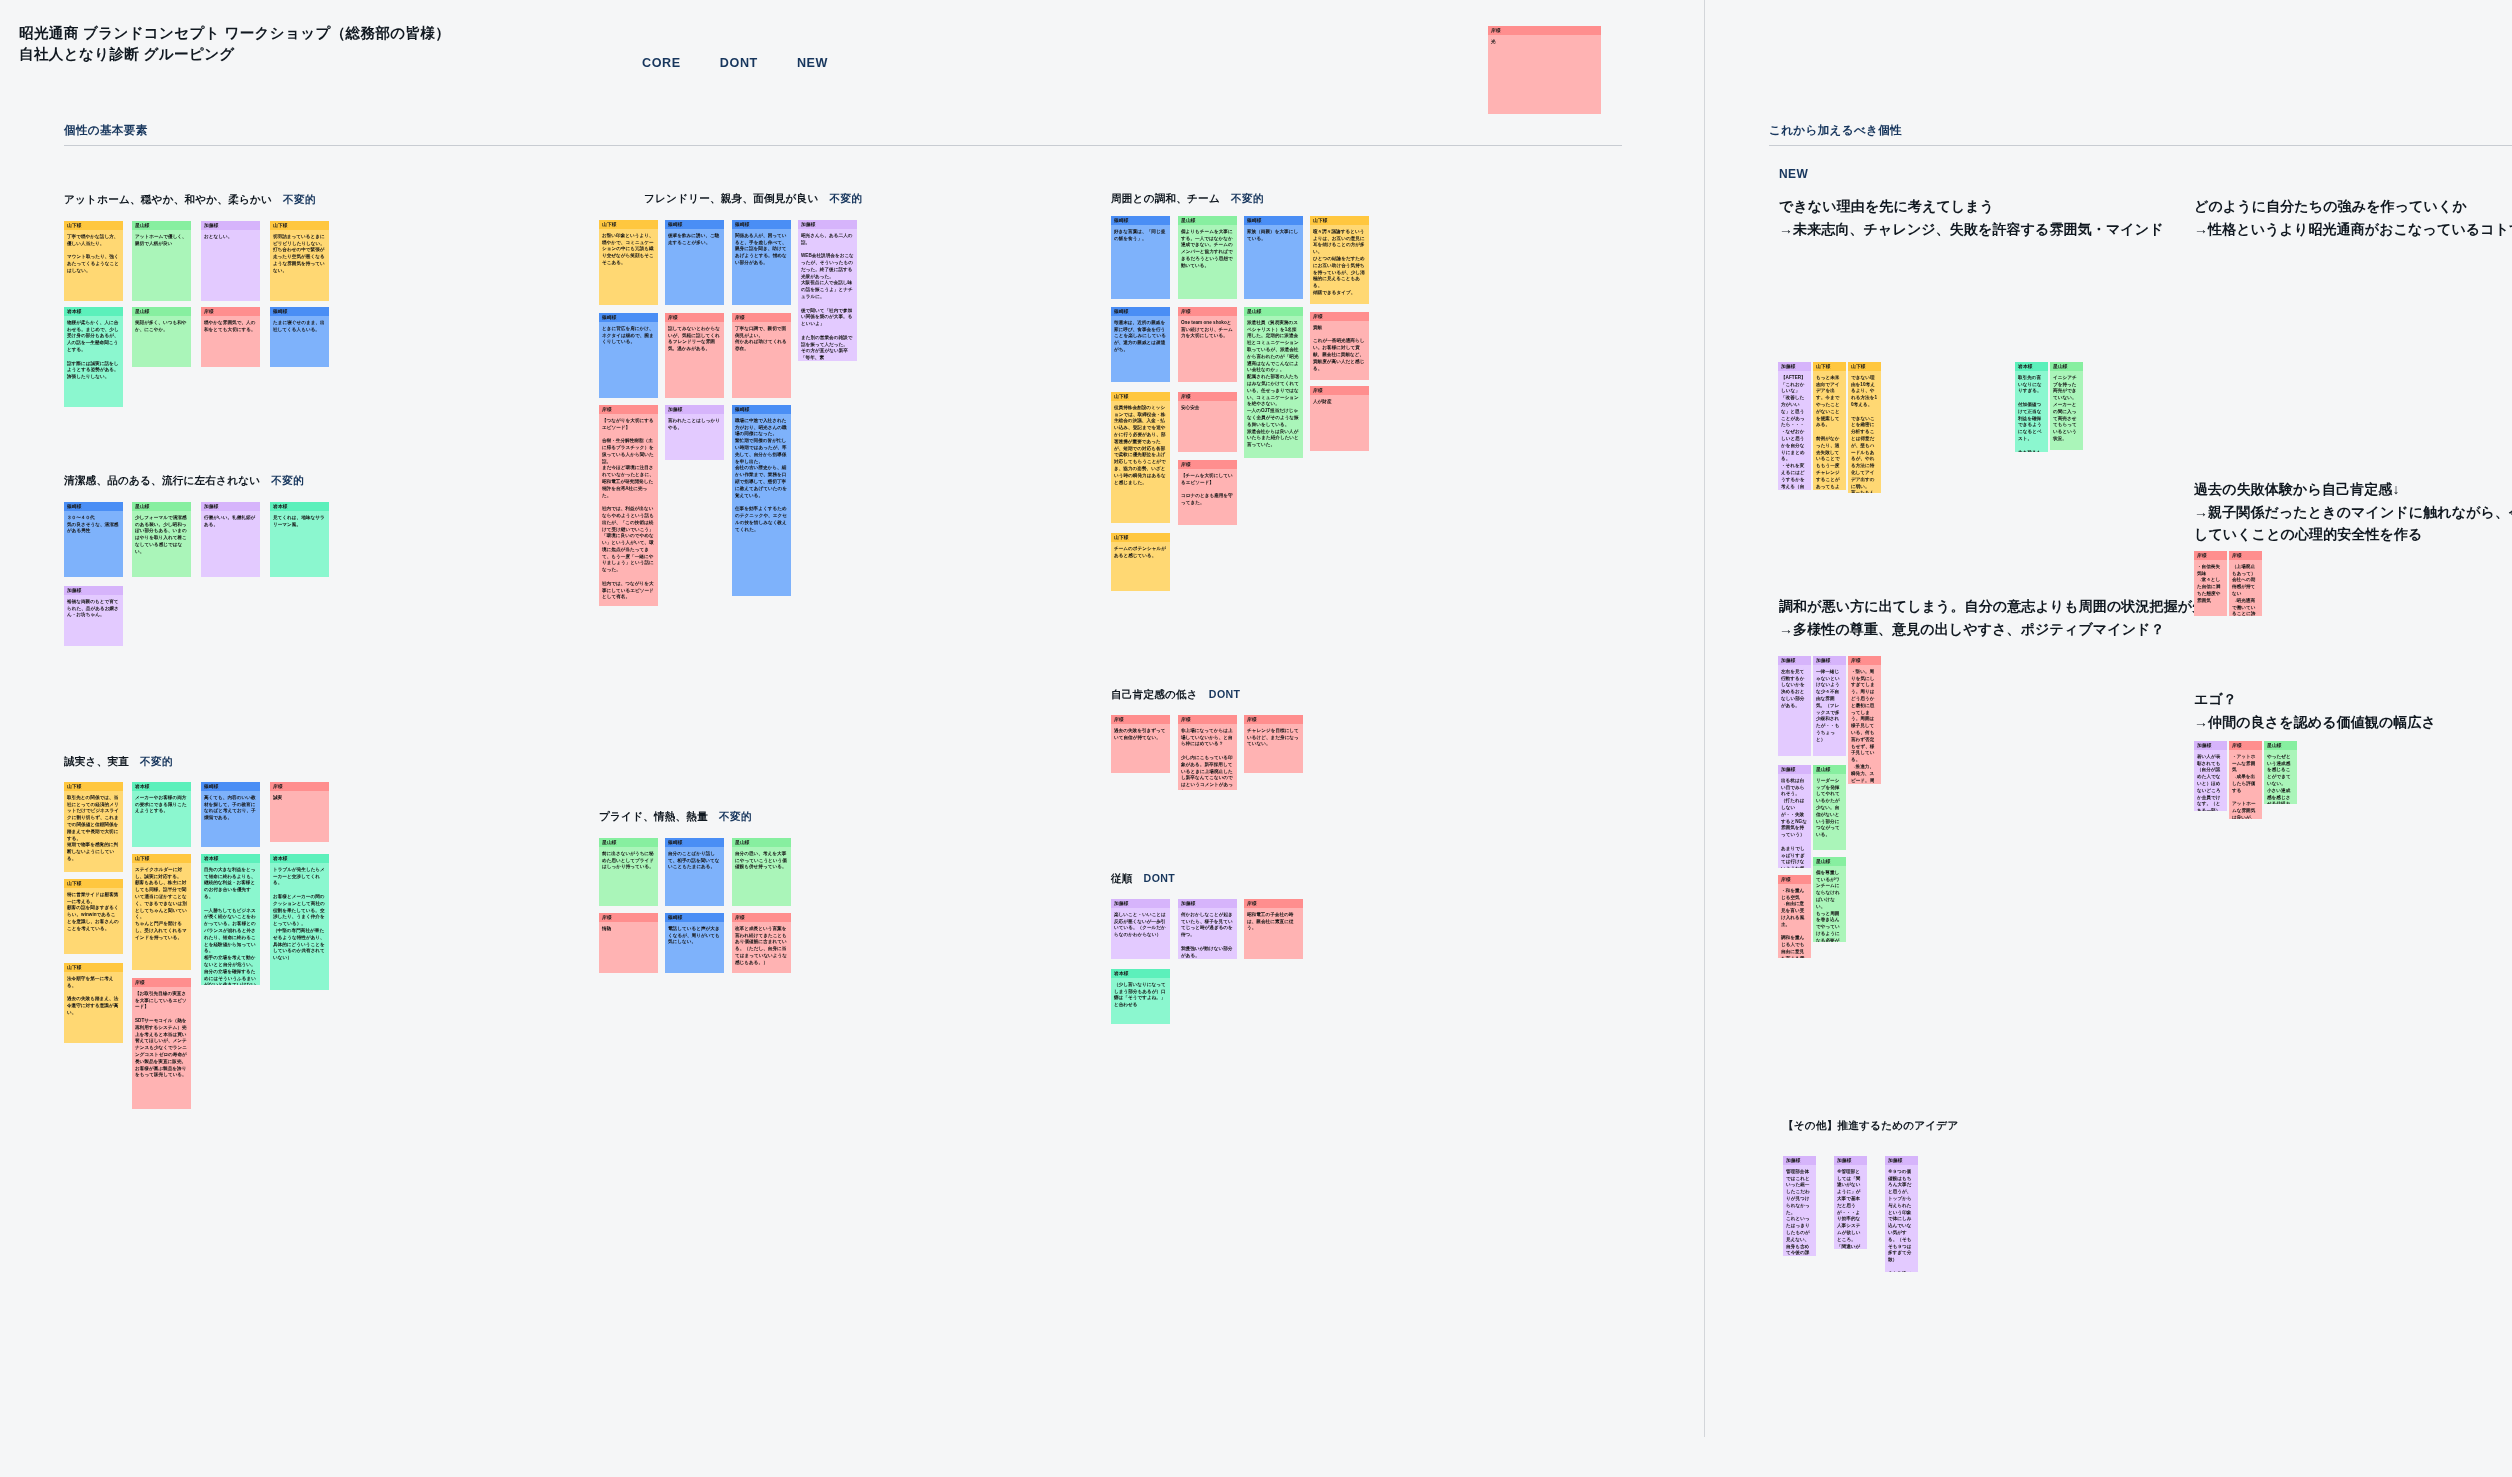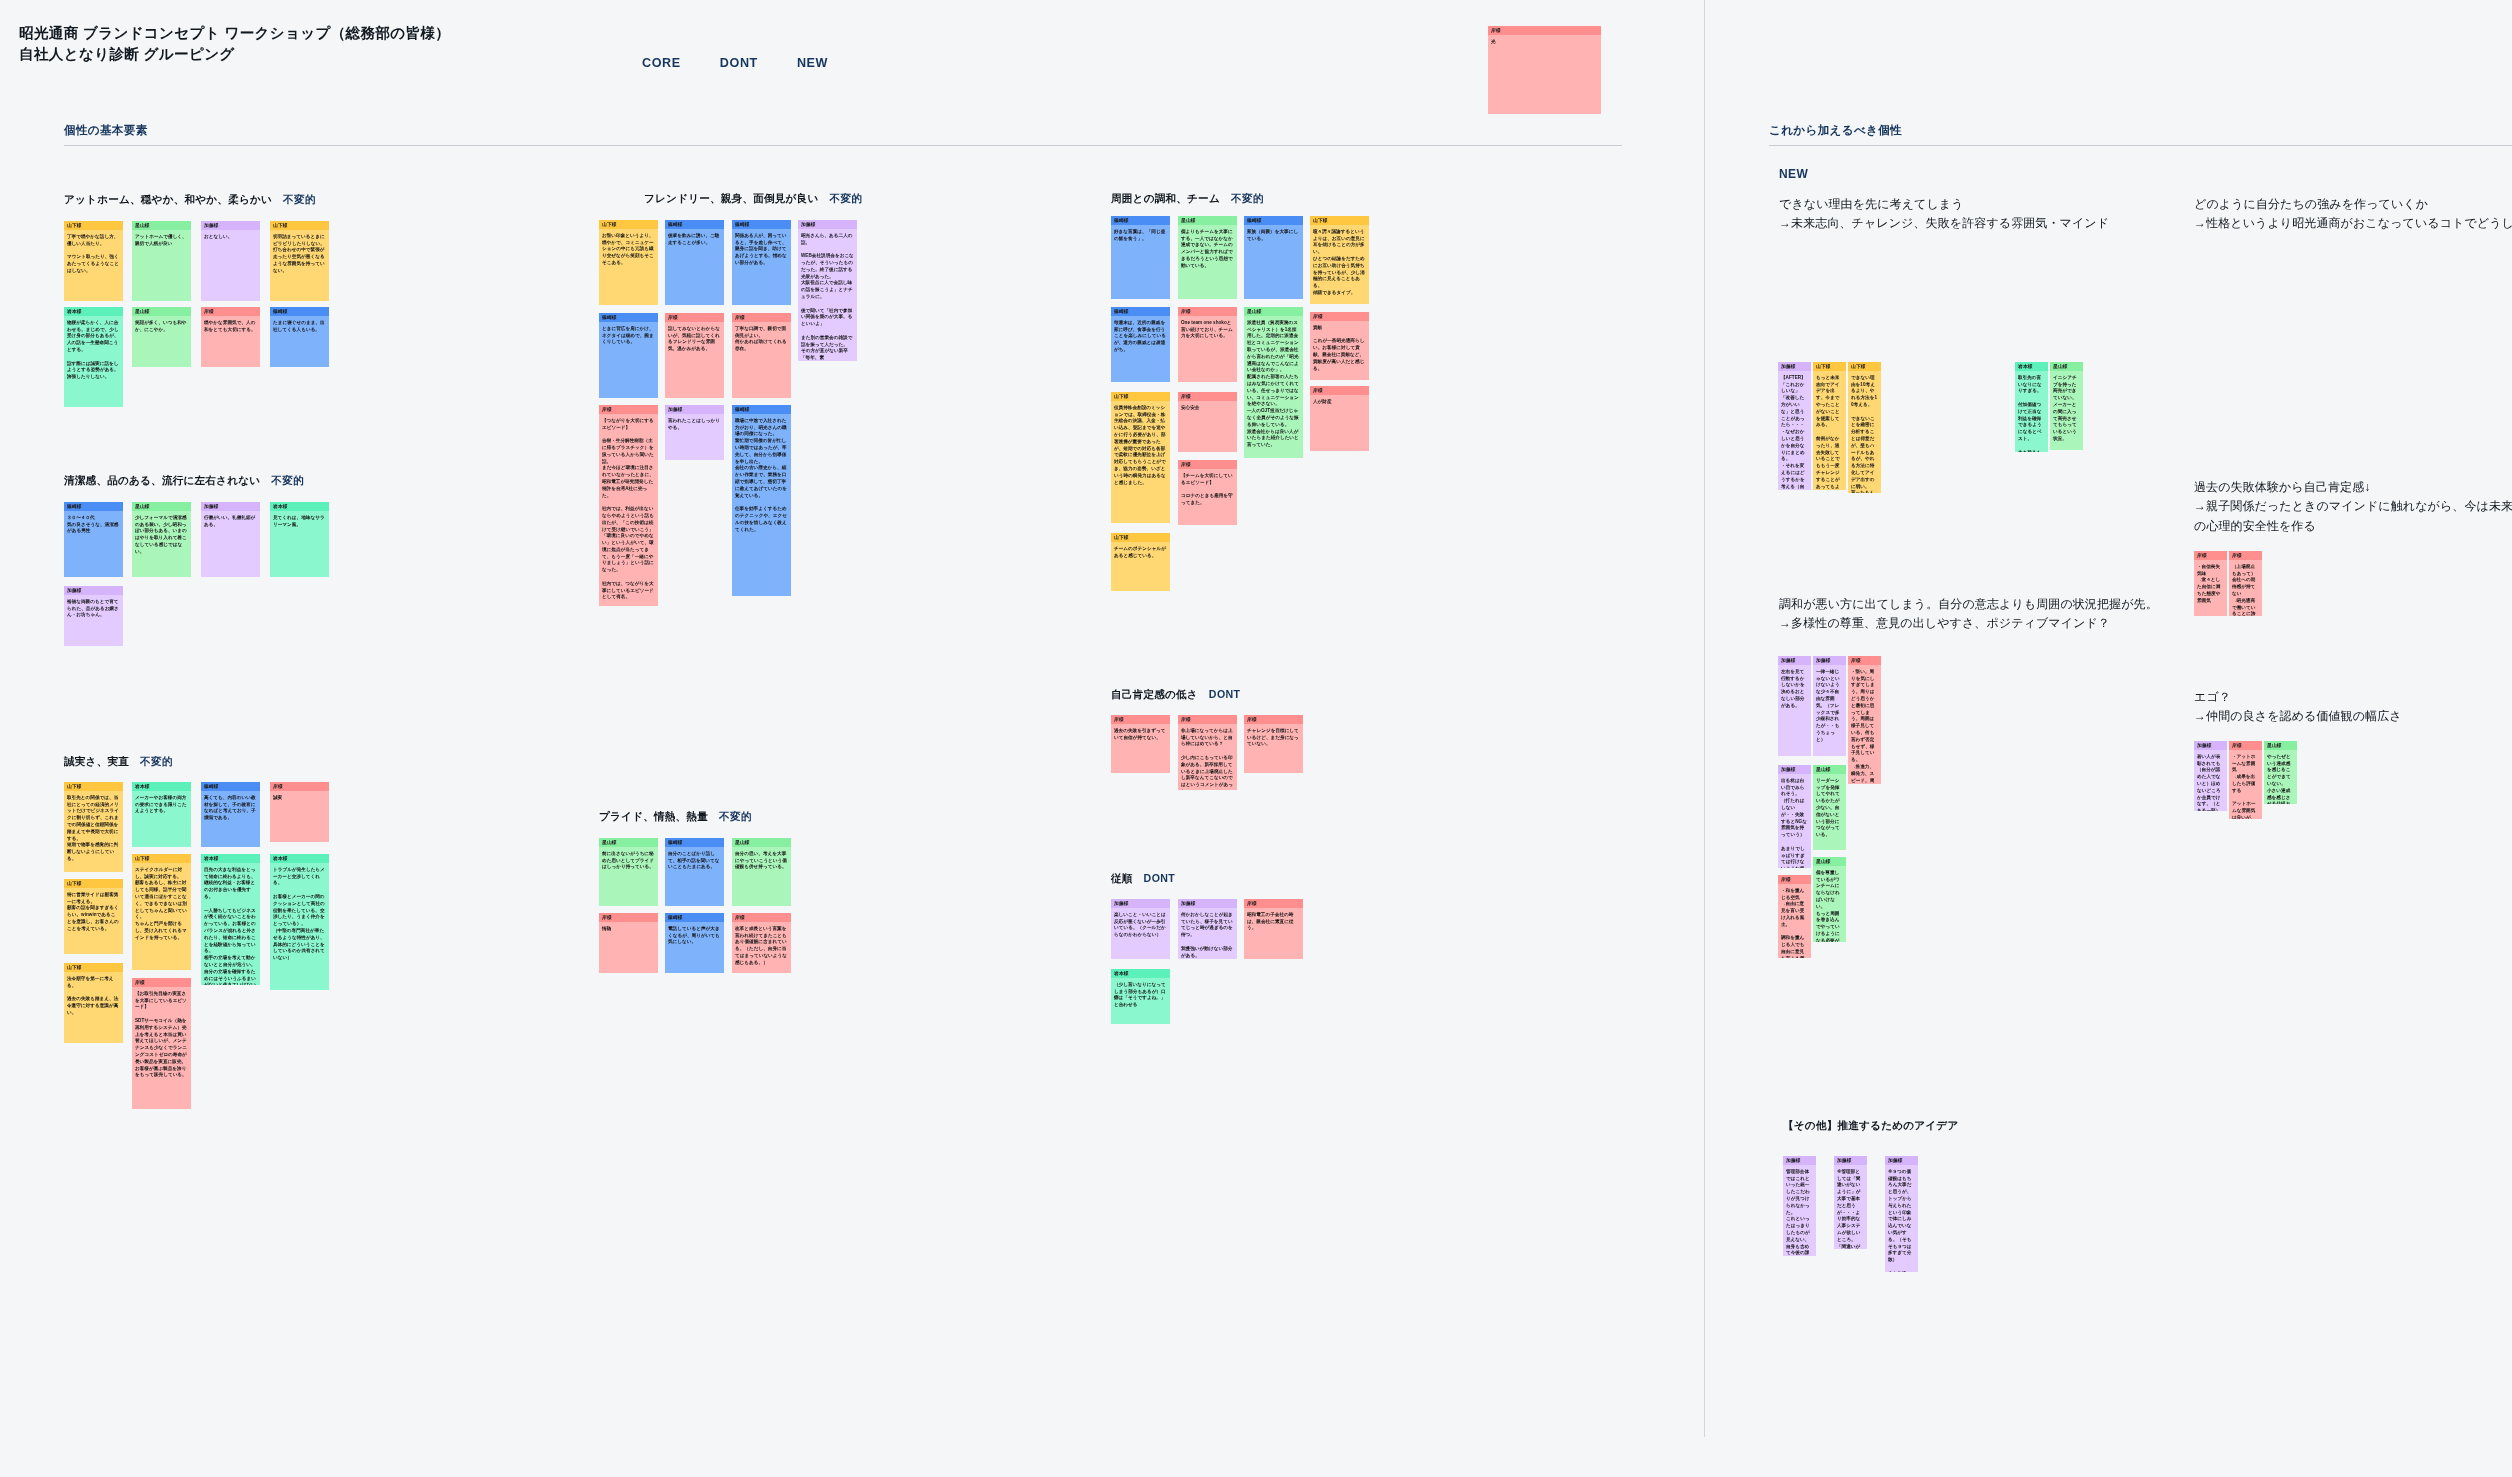--- a/index.html
+++ b/index.html
@@ -20,21 +20,21 @@
   .secthead{position:absolute;}
   .secthead .t{font-size:11.6px;font-weight:700;color:#17365d;letter-spacing:0.3px;white-space:nowrap;}
   .secthead .rule{margin-top:6.5px;height:1px;background:#c8ccd2;}
 
   
   .grp{position:absolute;white-space:nowrap;display:flex;align-items:baseline;gap:11px;}
   .grp .gt{font-size:10.6px;font-weight:700;color:#101820;letter-spacing:0.2px;}
   .grp .gtag{font-size:10.6px;font-weight:700;color:#17365d;letter-spacing:0.4px;}
 
   
-  .ftxt{position:absolute;font-size:12px;font-weight:400;color:#101820;line-height:1.62;letter-spacing:0.1px;white-space:pre-line;}
+  .ftxt{position:absolute;font-size:14px;font-weight:700;color:#101820;line-height:1.62;letter-spacing:0.1px;white-space:pre-line;}
 
   
   .note{position:absolute;box-sizing:border-box;overflow:hidden;}
   .note .nh{font-size:4.8px;font-weight:700;color:#1a1a1a;padding:2px 3px 1.5px 3px;line-height:1.2;letter-spacing:0.1px;}
   .note .nb{font-size:4.6px;font-weight:700;color:#141414;padding:3.5px 3px 3px 3px;line-height:1.48;white-space:pre-line;letter-spacing:0.03px;word-break:break-all;}
 
   
   .c-yellow .nh{background:#ffc73f;} .c-yellow{background:#ffd873;}
   .c-green  .nh{background:#87efa0;} .c-green{background:#aaf5b9;}
   .c-purple .nh{background:#d6b4fb;} .c-purple{background:#e3caff;}

